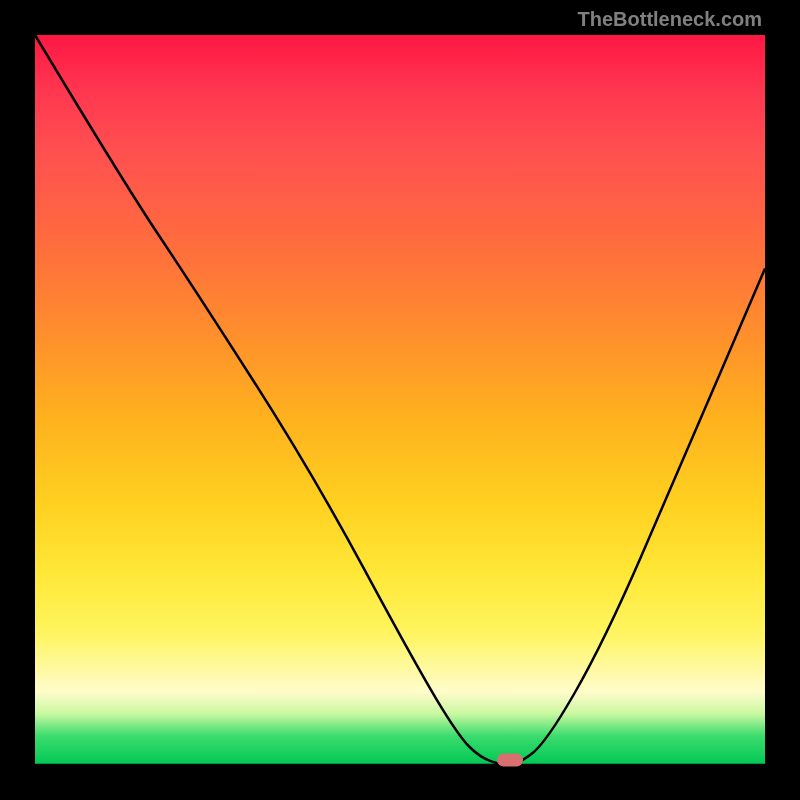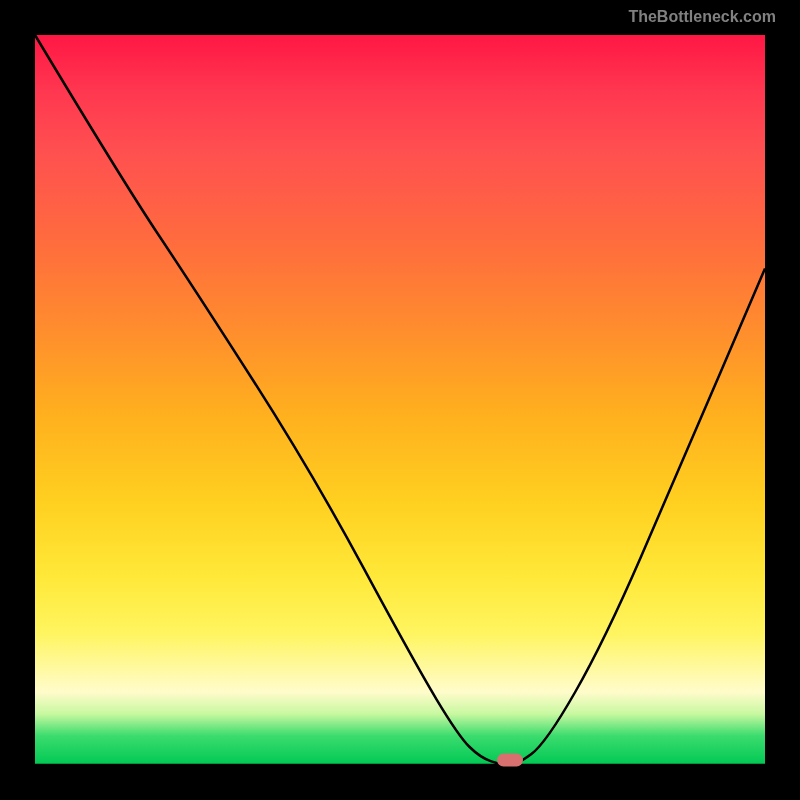--- a/index.html
+++ b/index.html
@@ -33,23 +33,23 @@
       #fff560 82%,
       #fffccb 90%,
       #c8f8a0 93%,
       #3bdc6e 96%,
       #00c853 100%
     );
   }
   .watermark {
     position: absolute;
     top: 8px;
-    right: 24px;
+    right: 38px;
     font-family: Arial, sans-serif;
-    font-size: 16px;
+    font-size: 20px;
     font-weight: bold;
     color: #808080;
     z-index: 10;
   }
   svg.curve {
     position: absolute;
     left: 0;
     top: 0;
     width: 730px;
     height: 730px;

